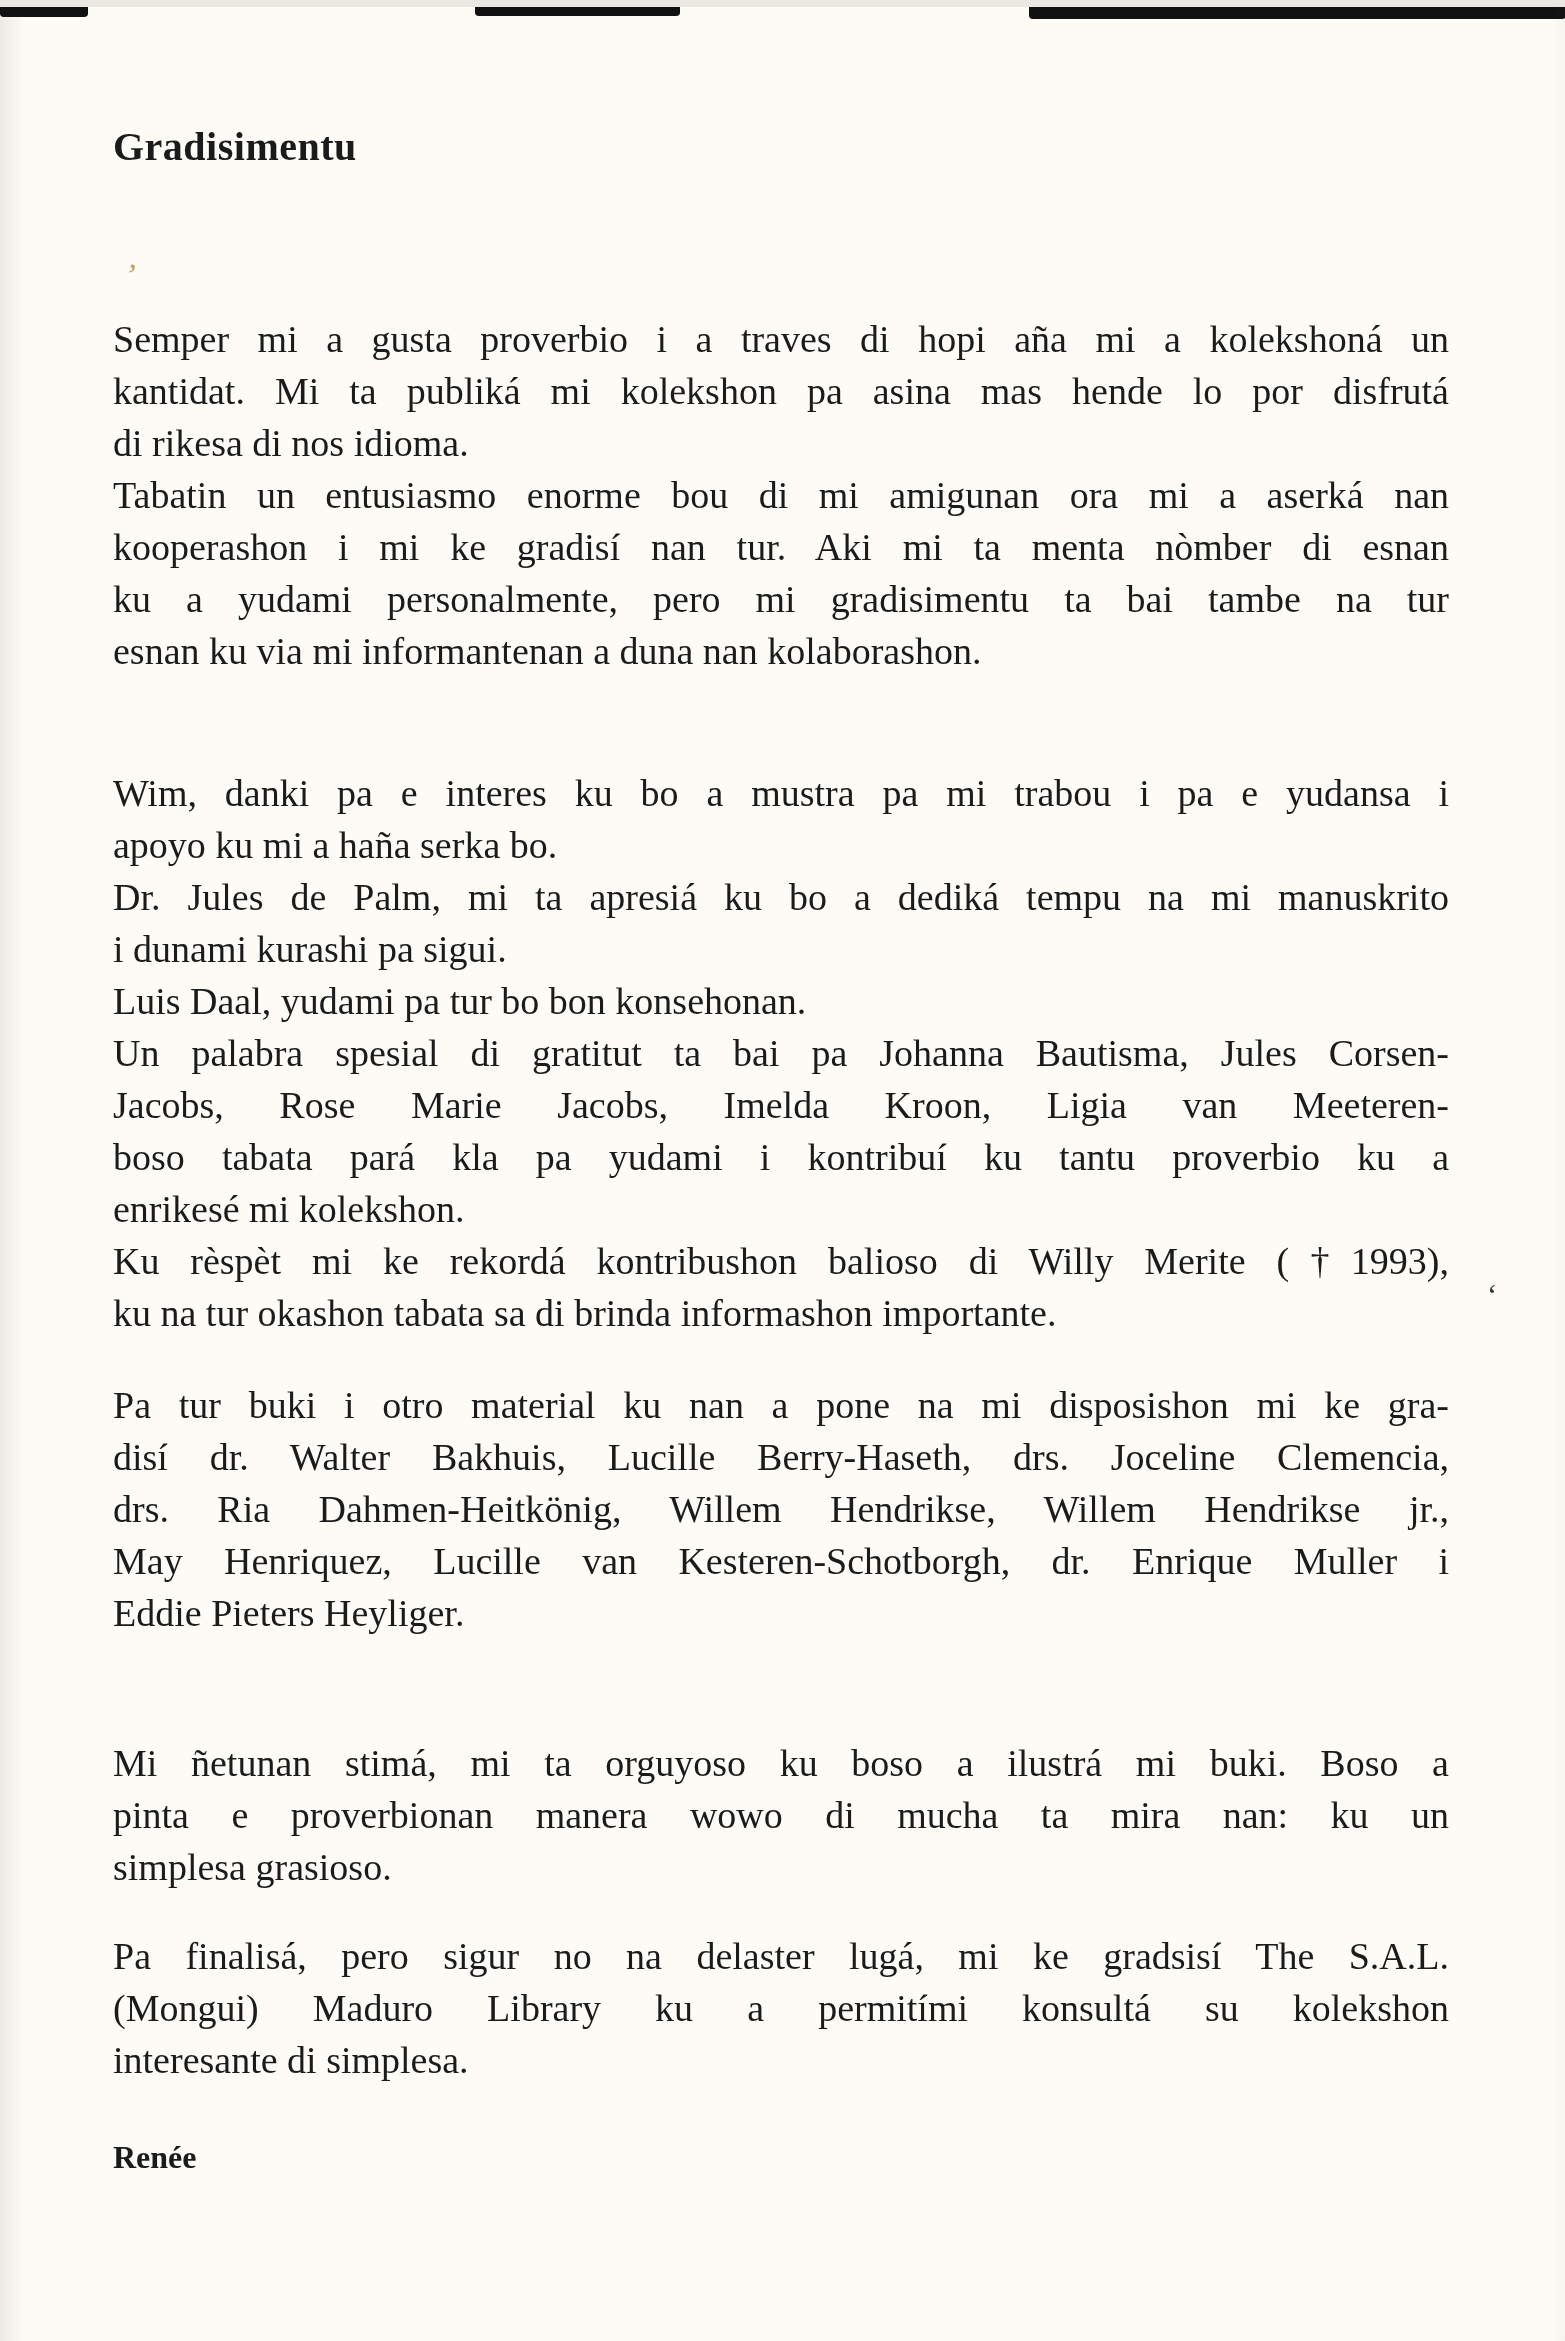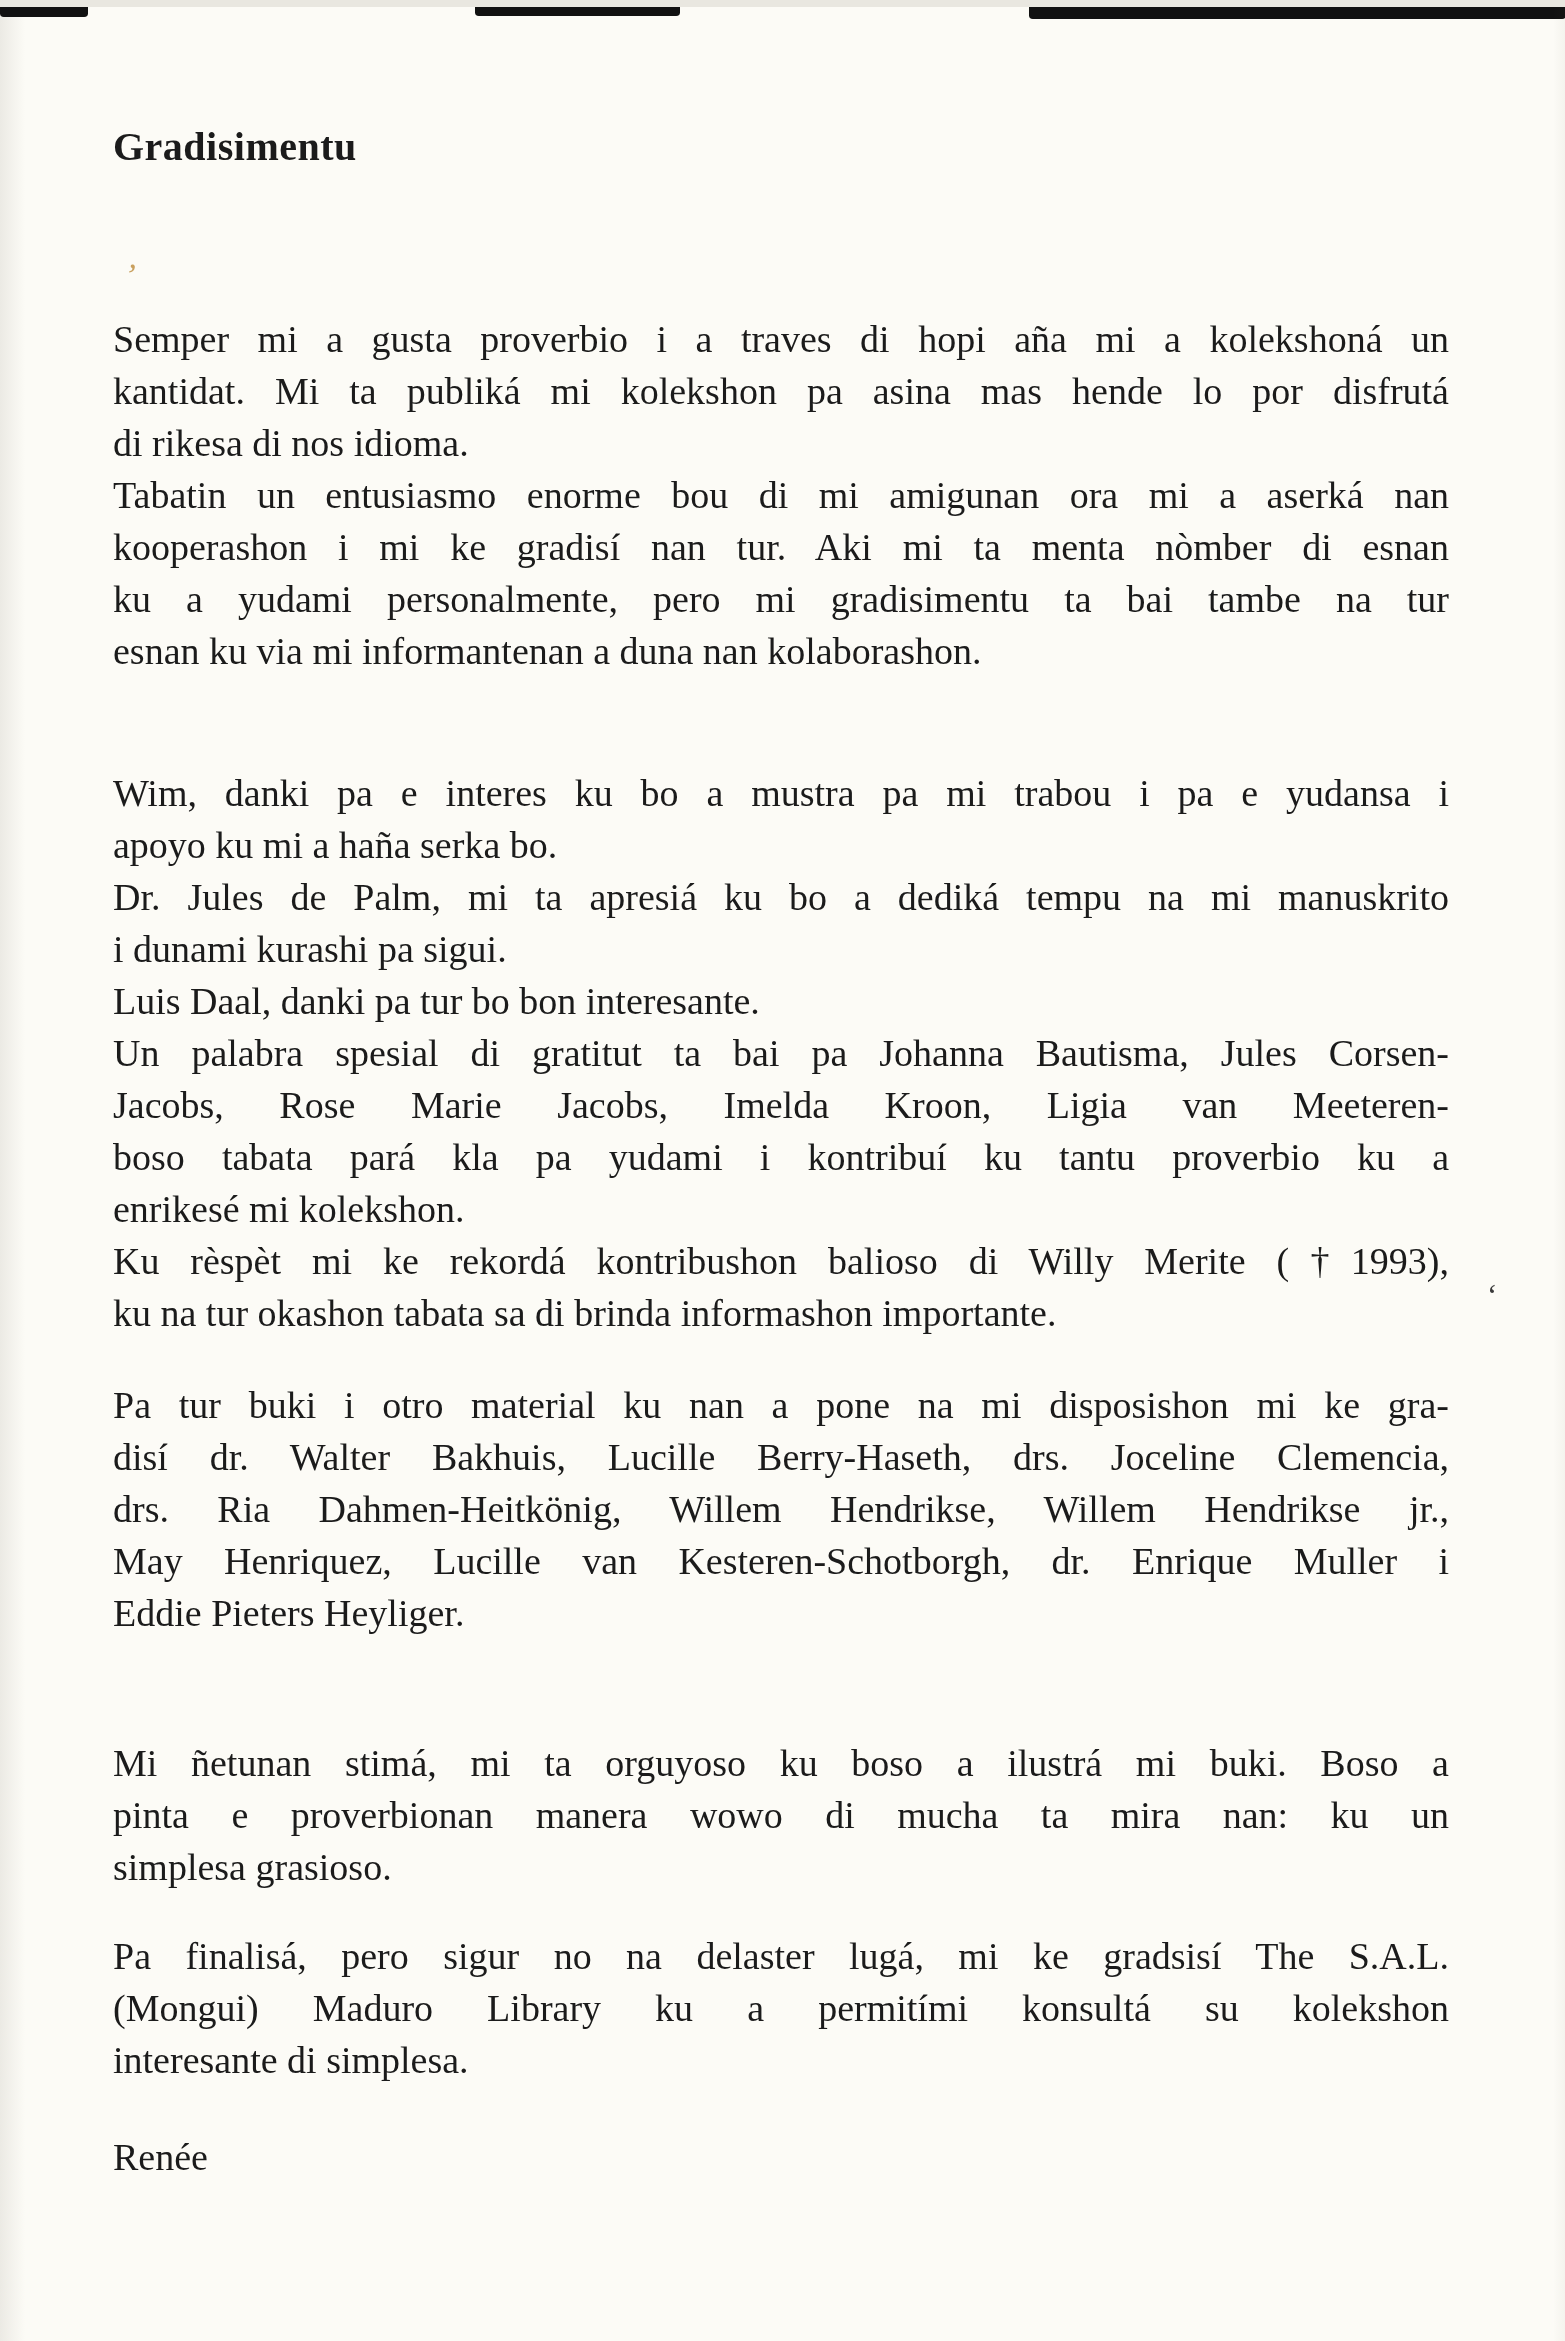--- a/index.html
+++ b/index.html
@@ -75,22 +75,23 @@
     white-space: normal;
   }
   .line.fill {
     text-align-last: justify;
   }
 
   .signature {
     position: absolute;
     left: 113px;
     top: 2124px;
-    font-size: 38px;
+    font-size: 32px;
     line-height: 52px;
+    font-weight: bold;
   }
 
   
   .mark-below-title {
     position: absolute;
     left: 126px;
     top: 250px;
     font-size: 32.5px;
     color: #c9a05e;
     transform: rotate(8deg);
@@ -125,21 +126,21 @@
         <div class="line fill">Tabatin un entusiasmo enorme bou di mi amigunan ora mi a aserká nan</div>
         <div class="line fill">kooperashon i mi ke gradisí nan tur. Aki mi ta menta nòmber di esnan</div>
         <div class="line fill">ku a yudami personalmente, pero mi gradisimentu ta bai tambe na tur</div>
         <div class="line">esnan ku via mi informantenan a duna nan kolaborashon.</div>
       </div>
       <div class="para para-2">
         <div class="line fill">Wim, danki pa e interes ku bo a mustra pa mi trabou i pa e yudansa i</div>
         <div class="line">apoyo ku mi a haña serka bo.</div>
         <div class="line fill">Dr. Jules de Palm, mi ta apresiá ku bo a dediká tempu na mi manuskrito</div>
         <div class="line">i dunami kurashi pa sigui.</div>
-        <div class="line">Luis Daal, danki pa tur bo bon interesante.</div>
+        <div class="line">Luis Daal, yudami pa tur bo bon konsehonan.</div>
         <div class="line fill">Un palabra spesial di gratitut ta bai pa Johanna Bautisma, Jules Corsen-</div>
         <div class="line fill">Jacobs, Rose Marie Jacobs, Imelda Kroon, Ligia van Meeteren-</div>
         <div class="line fill">boso tabata pará kla pa yudami i kontribuí ku tantu proverbio ku a</div>
         <div class="line">enrikesé mi kolekshon.</div>
         <div class="line fill">Ku rèspèt mi ke rekordá kontribushon balioso di Willy Merite (†1993),</div>
         <div class="line">ku na tur okashon tabata sa di brinda informashon importante.</div>
       </div>
       <div class="para para-3">
         <div class="line fill">Pa tur buki i otro material ku nan a pone na mi disposishon mi ke gra-</div>
         <div class="line fill">disí dr. Walter Bakhuis, Lucille Berry-Haseth, drs. Joceline Clemencia,</div>

